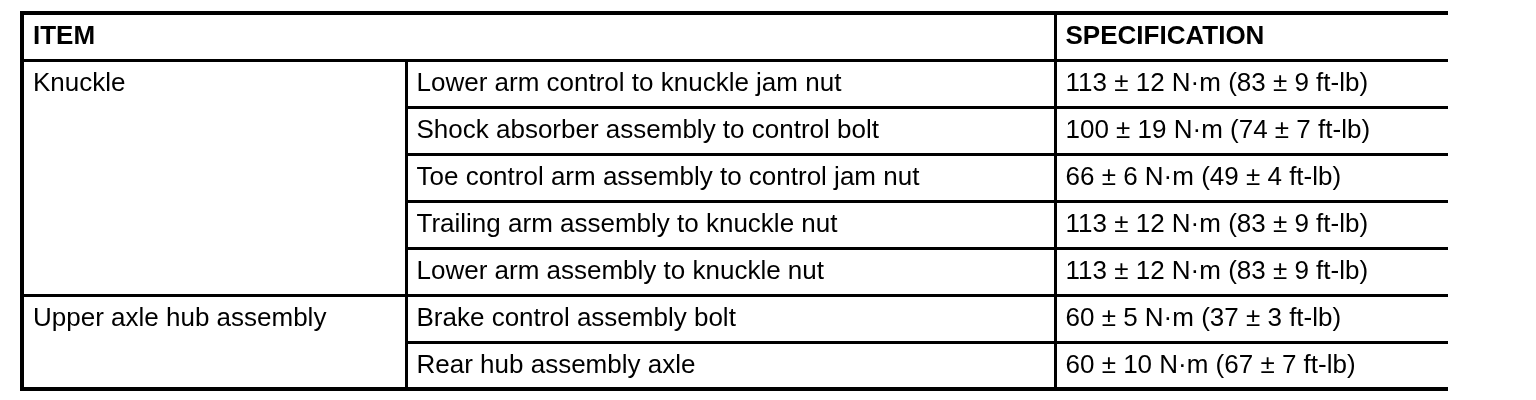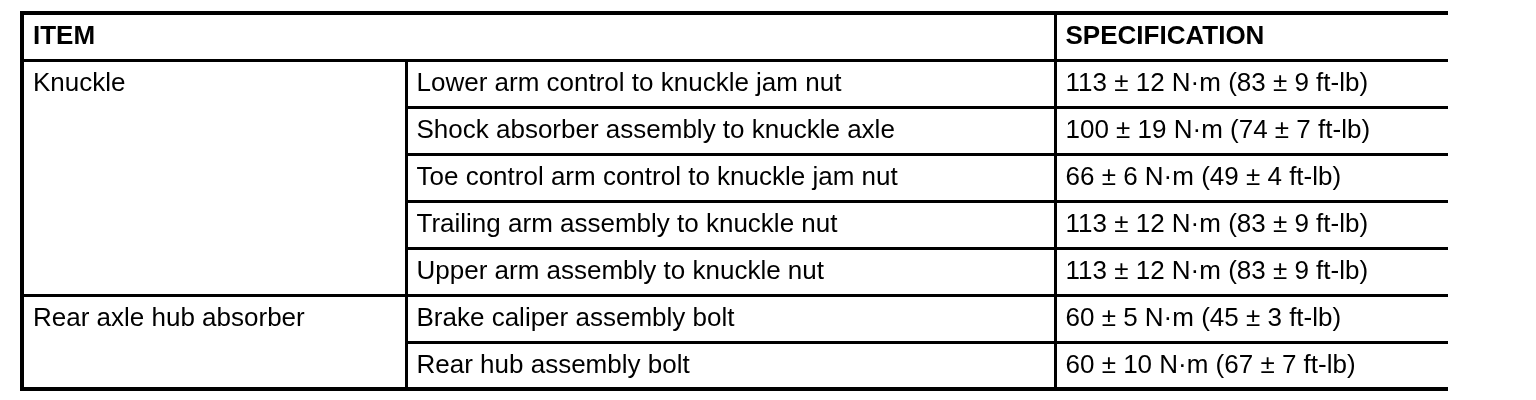--- a/index.html
+++ b/index.html
@@ -62,39 +62,39 @@
       <tr>
         <th colspan="2">ITEM</th>
         <th>SPECIFICATION</th>
       </tr>
       <tr>
         <td rowspan="5">Knuckle</td>
         <td>Lower arm control to knuckle jam nut</td>
         <td>113 ± 12 N·m (83 ± 9 ft-lb)</td>
       </tr>
       <tr>
-        <td>Shock absorber assembly to knuckle axle</td>
+        <td>Shock absorber assembly to control bolt</td>
         <td>100 ± 19 N·m (74 ± 7 ft-lb)</td>
       </tr>
       <tr>
-        <td>Toe control arm control to knuckle jam nut</td>
+        <td>Toe control arm assembly to control jam nut</td>
         <td>66 ± 6 N·m (49 ± 4 ft-lb)</td>
       </tr>
       <tr>
         <td>Trailing arm assembly to knuckle nut</td>
         <td>113 ± 12 N·m (83 ± 9 ft-lb)</td>
       </tr>
       <tr>
-        <td>Upper arm assembly to knuckle nut</td>
+        <td>Lower arm assembly to knuckle nut</td>
         <td>113 ± 12 N·m (83 ± 9 ft-lb)</td>
       </tr>
       <tr>
-        <td rowspan="2">Rear axle hub absorber</td>
-        <td>Brake caliper assembly bolt</td>
-        <td>60 ± 5 N·m (45 ± 3 ft-lb)</td>
+        <td rowspan="2">Upper axle hub assembly</td>
+        <td>Brake control assembly bolt</td>
+        <td>60 ± 5 N·m (37 ± 3 ft-lb)</td>
       </tr>
       <tr>
-        <td>Rear hub assembly bolt</td>
+        <td>Rear hub assembly axle</td>
         <td>60 ± 10 N·m (67 ± 7 ft-lb)</td>
       </tr>
     </tbody>
   </table>
 </div>
 
 </body></html>

